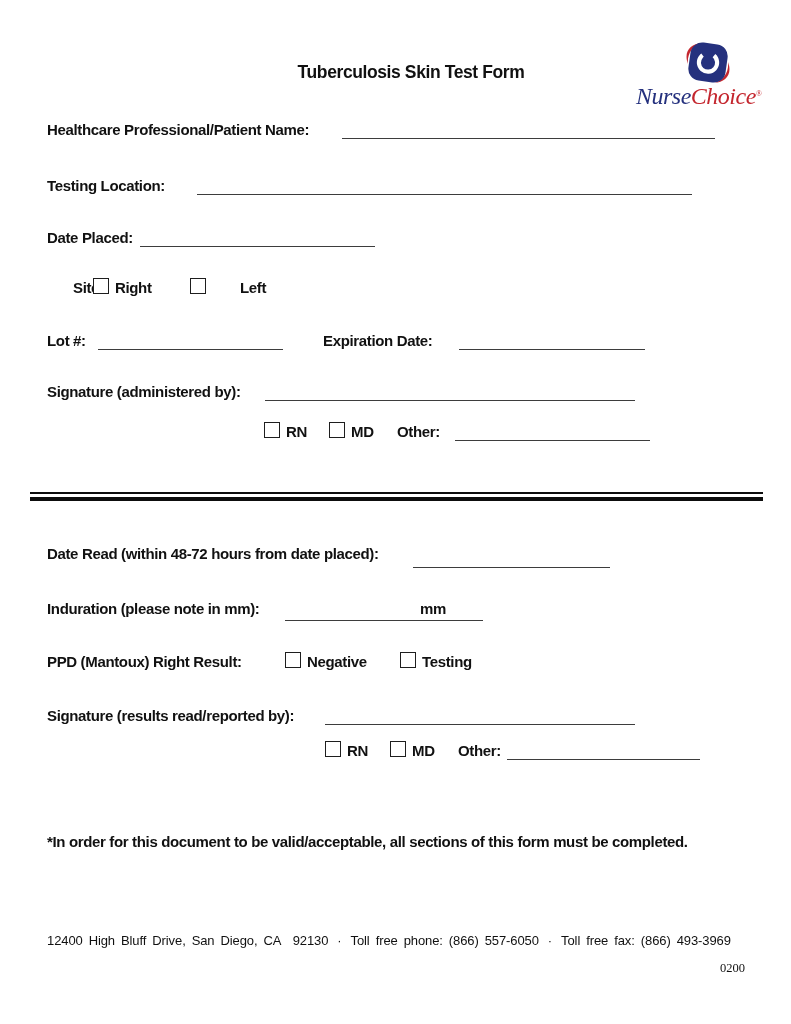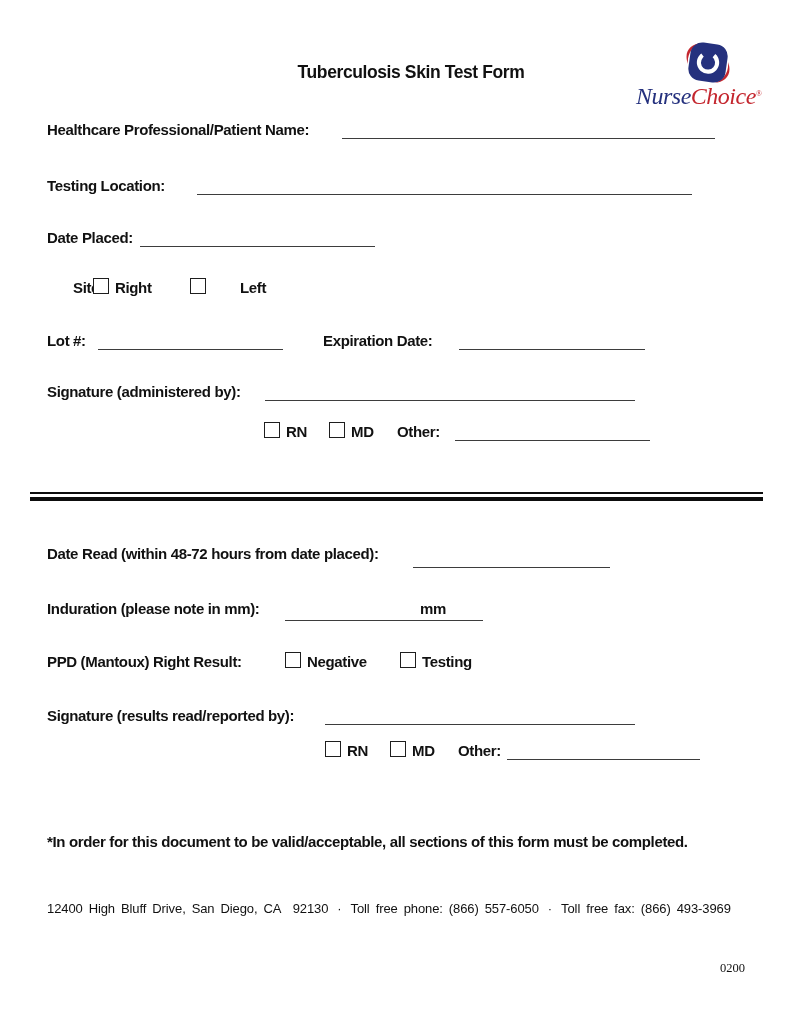--- a/index.html
+++ b/index.html
@@ -104,15 +104,15 @@
 
 <div class="cb" style="left:325px;top:741px;"></div>
 <div class="abs lbl" style="left:347px;top:742px;">RN</div>
 <div class="cb" style="left:390px;top:741px;"></div>
 <div class="abs lbl" style="left:412px;top:742px;">MD</div>
 <div class="abs lbl" style="left:458px;top:742px;">Other:</div>
 <div class="line" style="left:507px;top:759px;width:193px;"></div>
 
 <div class="abs note" style="left:47px;top:833px;">*In order for this document to be valid/acceptable, all sections of this form must be completed.</div>
 
-<div class="abs footer" style="left:47px;top:901px;text-align:right;"><span>12400 High Bluff Drive, San Diego, CA  92130</span><span style="margin:0 9px;">·</span><span>Toll free phone: (866) 557-6050</span><span style="margin:0 9px;">·</span><span>Toll free fax: (866) 493-3969</span></div>
+<div class="abs footer" style="left:47px;top:933px;text-align:right;"><span>12400 High Bluff Drive, San Diego, CA  92130</span><span style="margin:0 9px;">·</span><span>Toll free phone: (866) 557-6050</span><span style="margin:0 9px;">·</span><span>Toll free fax: (866) 493-3969</span></div>
 
 <div class="abs code" style="left:720px;top:961px;">0200</div>
 
 </body></html>

